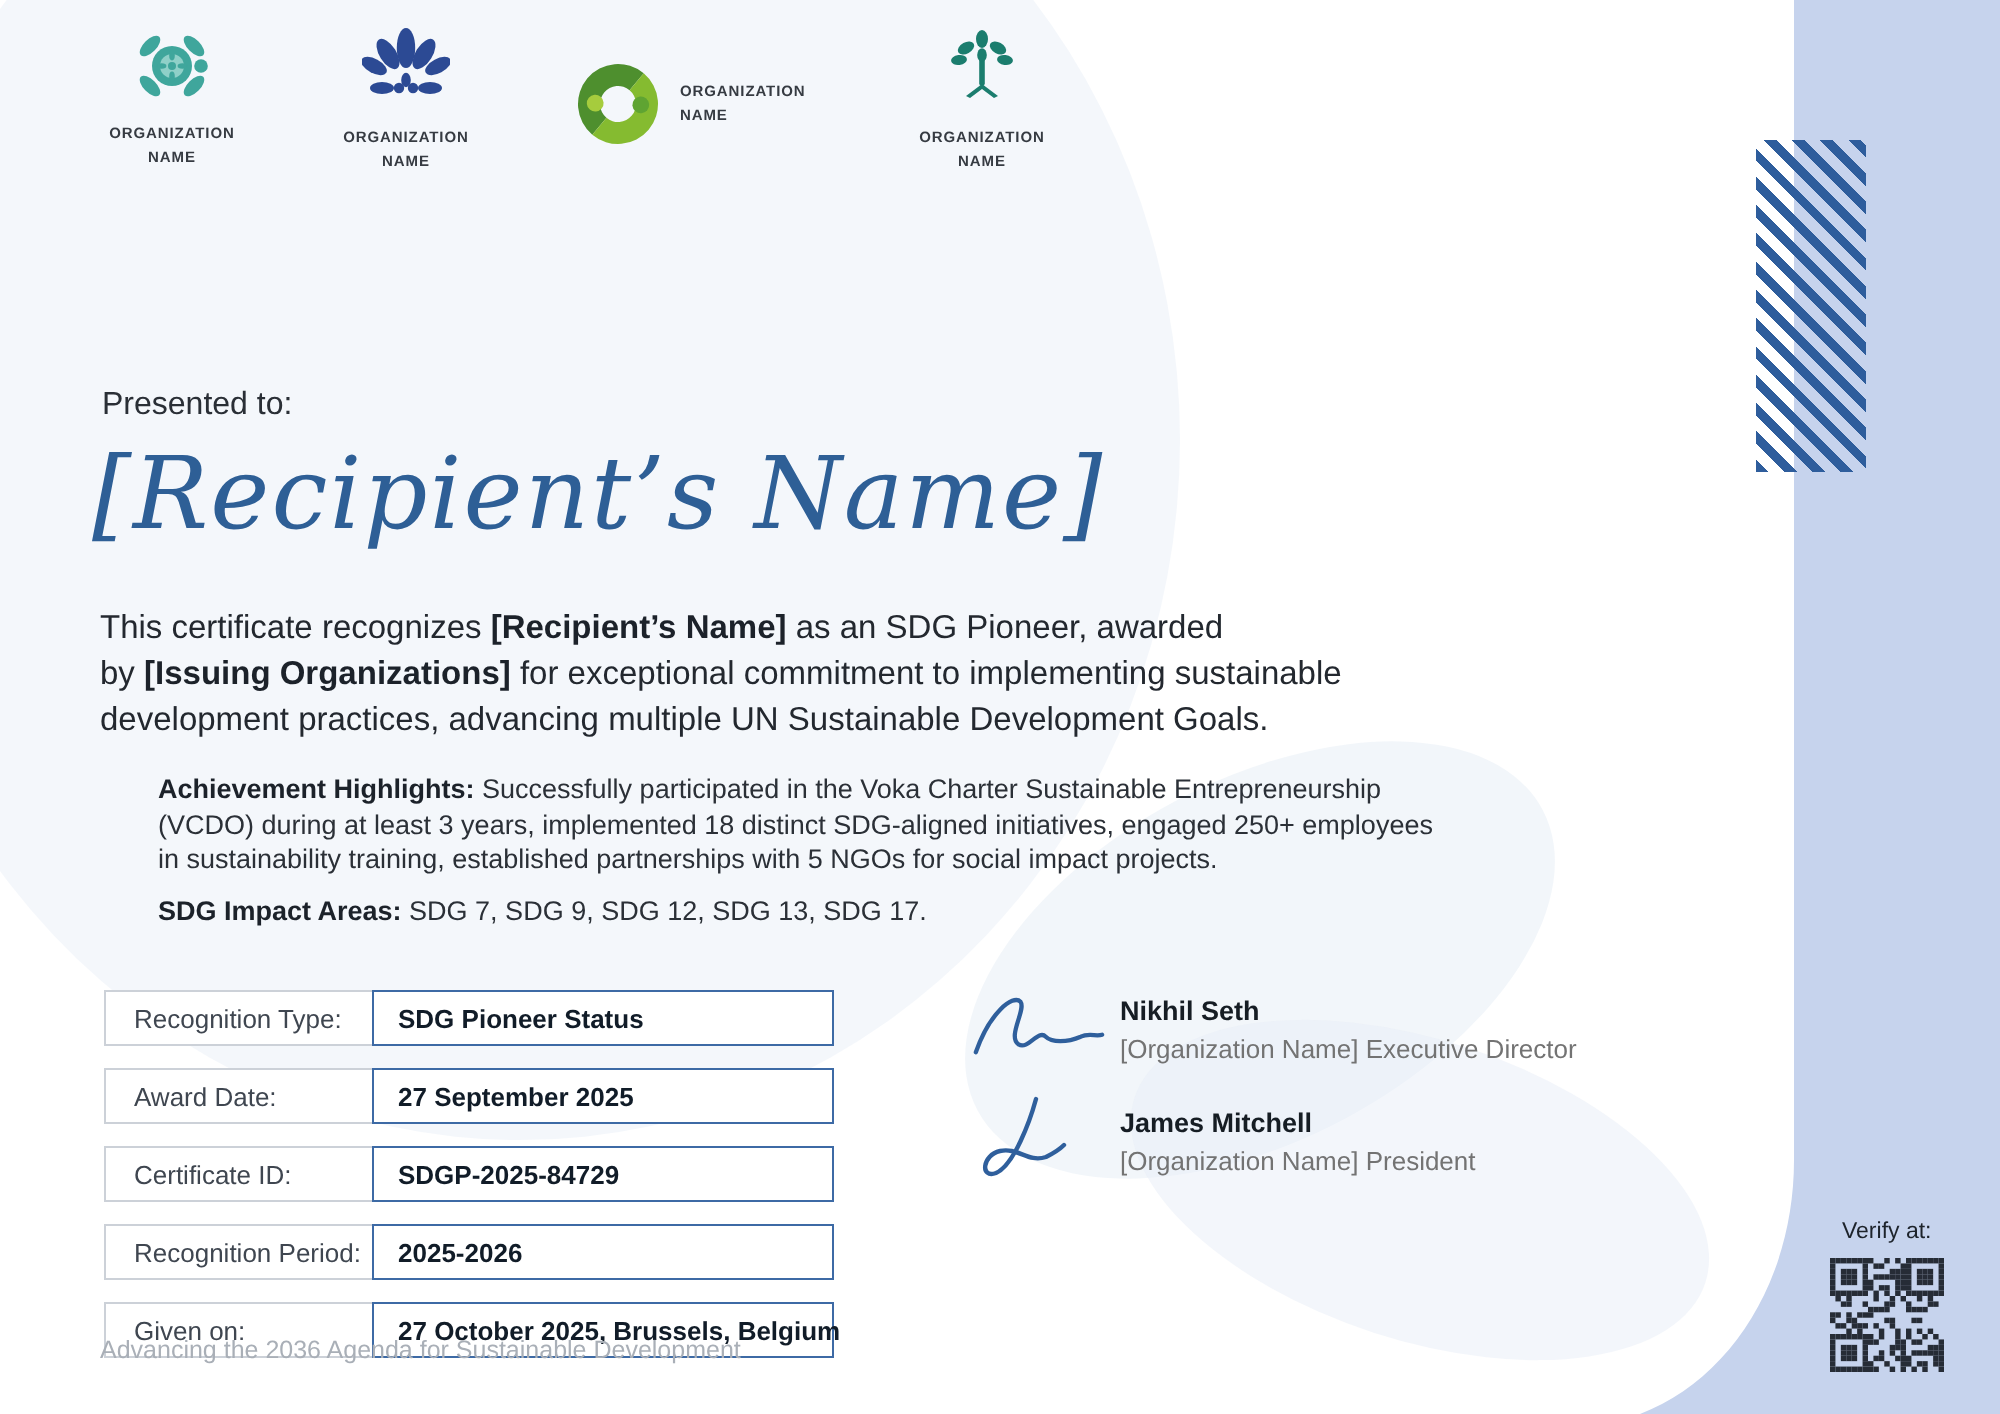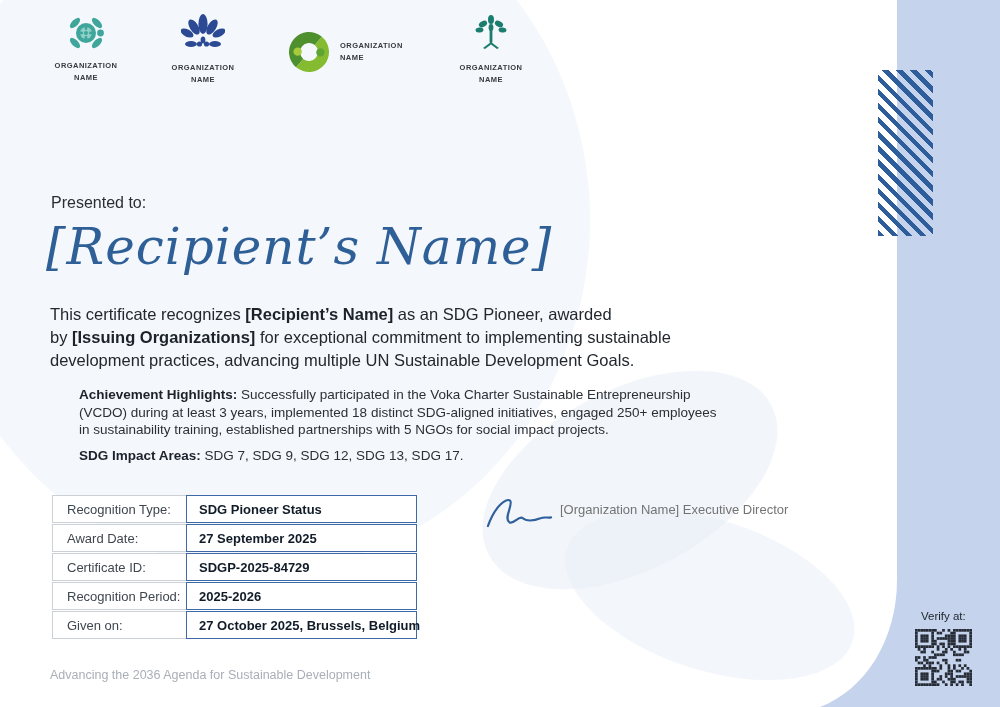--- a/index.html
+++ b/index.html
@@ -43,21 +43,21 @@
   }
   
   .body-par { position:absolute; left:50px; top:303px; width:655px; z-index:2;
     font-size:16.5px; line-height:23px; color:#23282f; }
   .body-par b, .small-par b { font-weight:700; color:#1c222a; }
   .ach-par { position:absolute; left:50px; top:386px; width:640px; z-index:2; }
   .sdg-par { position:absolute; left:50px; top:447px; width:640px; z-index:2; }
   .small-par { font-size:13.5px; line-height:17.5px; color:#2b3037;margin-left:29px; }
   
   .details { position:absolute; left:52px; top:495px; z-index:2; }
-  .drow { display:flex; margin-bottom:1px; }
+  .drow { display:flex; margin-bottom:11px; }
   .dlabel {
     width:134px; height:28px; background:#ffffff;
     border:1px solid #ccd1d8; border-right:none;
     font-size:13px; color:#3f4650; display:flex; align-items:center; padding-left:14px;
   }
   .dvalue {
     width:231px; height:28px; background:#ffffff;
     border:1.5px solid #3d6aa5;
     font-size:13px; font-weight:700; color:#111c28; display:flex; align-items:center; padding-left:12px;
     white-space:nowrap;
@@ -188,24 +188,36 @@
     </div>
   </div>
 
   <div class="sig-row sig1">
     <div class="sigbox">
       <svg width="68" height="46" viewBox="0 0 70 45">
         <path d="M3 36 C10 16 22 6 26 10 C29 14 19 28 25 32 C30 35 35 24 39 28 C42 31 50 31 57 28 C61 26 65 28 68 27" fill="none" stroke="#2f5f9c" stroke-width="2.2" stroke-linecap="round"></path>
       </svg>
     </div>
     <div class="sig-text">
+      <div class="sig-name">Nikhil Seth</div>
       <div class="sig-role">[Organization Name] Executive Director</div>
     </div>
   </div>
 
+  <div class="sig-row sig2">
+    <div class="sigbox">
+      <svg width="60" height="46" viewBox="0 0 60 45">
+        <path d="M33 3 C30 14 22 36 13 40 C5 43 6 31 15 29 C24 27 29 35 38 32 C42 30 45 28 47 26" fill="none" stroke="#2f5f9c" stroke-width="2.2" stroke-linecap="round"></path>
+      </svg>
+    </div>
+    <div class="sig-text">
+      <div class="sig-name">James Mitchell</div>
+      <div class="sig-role">[Organization Name] President</div>
+    </div>
+  </div>
 
 
   <div class="verify-label">Verify at:</div>
   <svg class="qr" id="qr-svg" width="57" height="57" viewBox="0 0 21 21">
       <rect x="0" y="0" width="1" height="1" fill="#262c36"></rect>
       <rect x="1" y="0" width="1" height="1" fill="#262c36"></rect>
       <rect x="2" y="0" width="1" height="1" fill="#262c36"></rect>
       <rect x="3" y="0" width="1" height="1" fill="#262c36"></rect>
       <rect x="4" y="0" width="1" height="1" fill="#262c36"></rect>
       <rect x="5" y="0" width="1" height="1" fill="#262c36"></rect>

